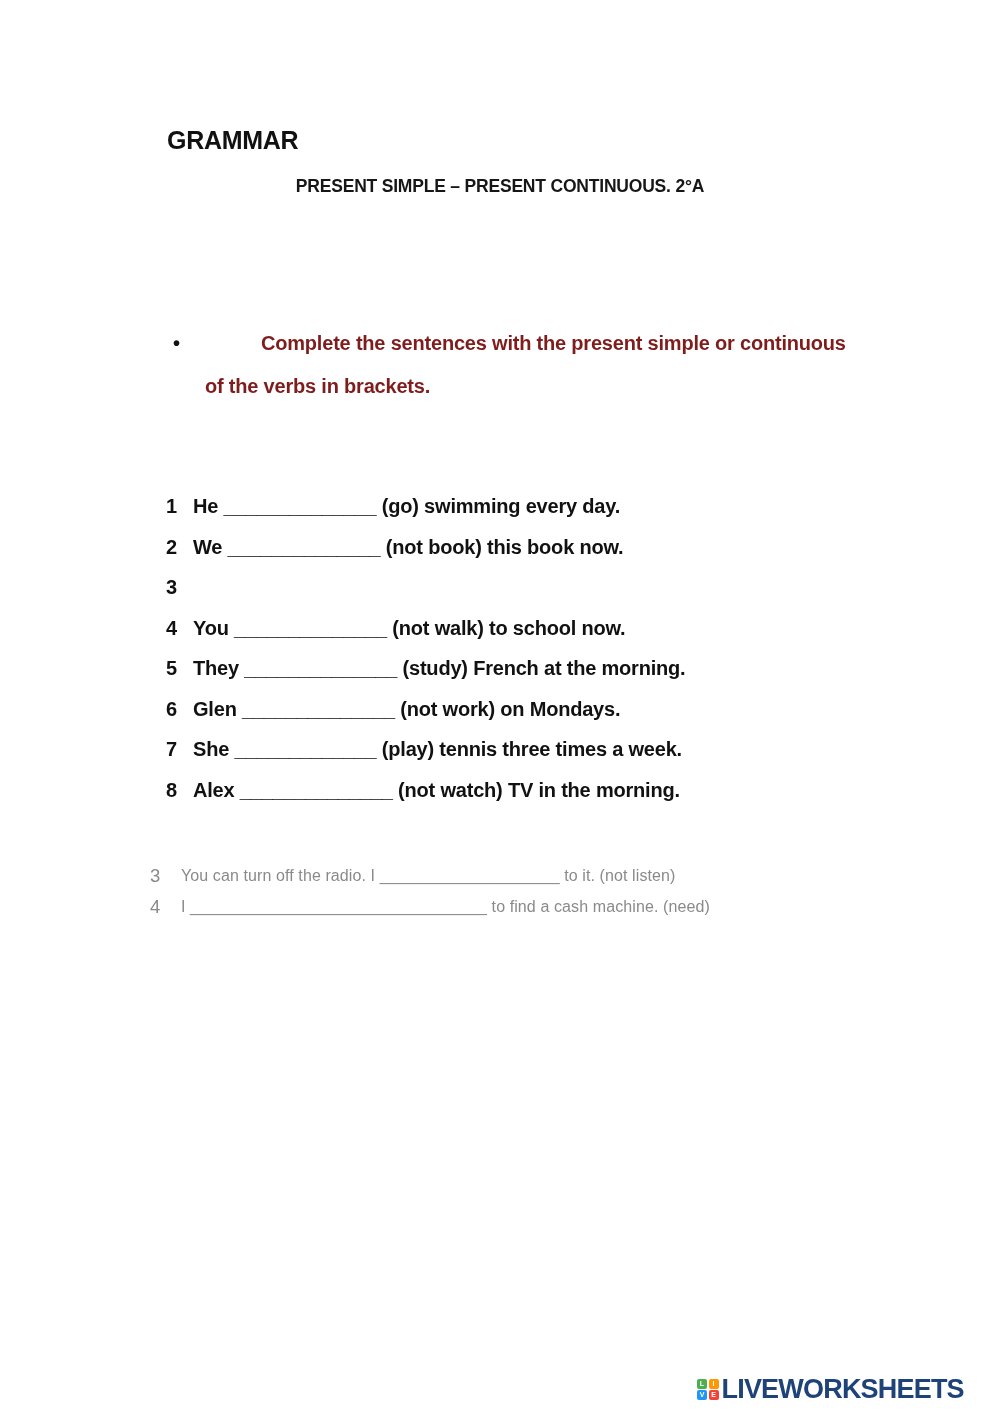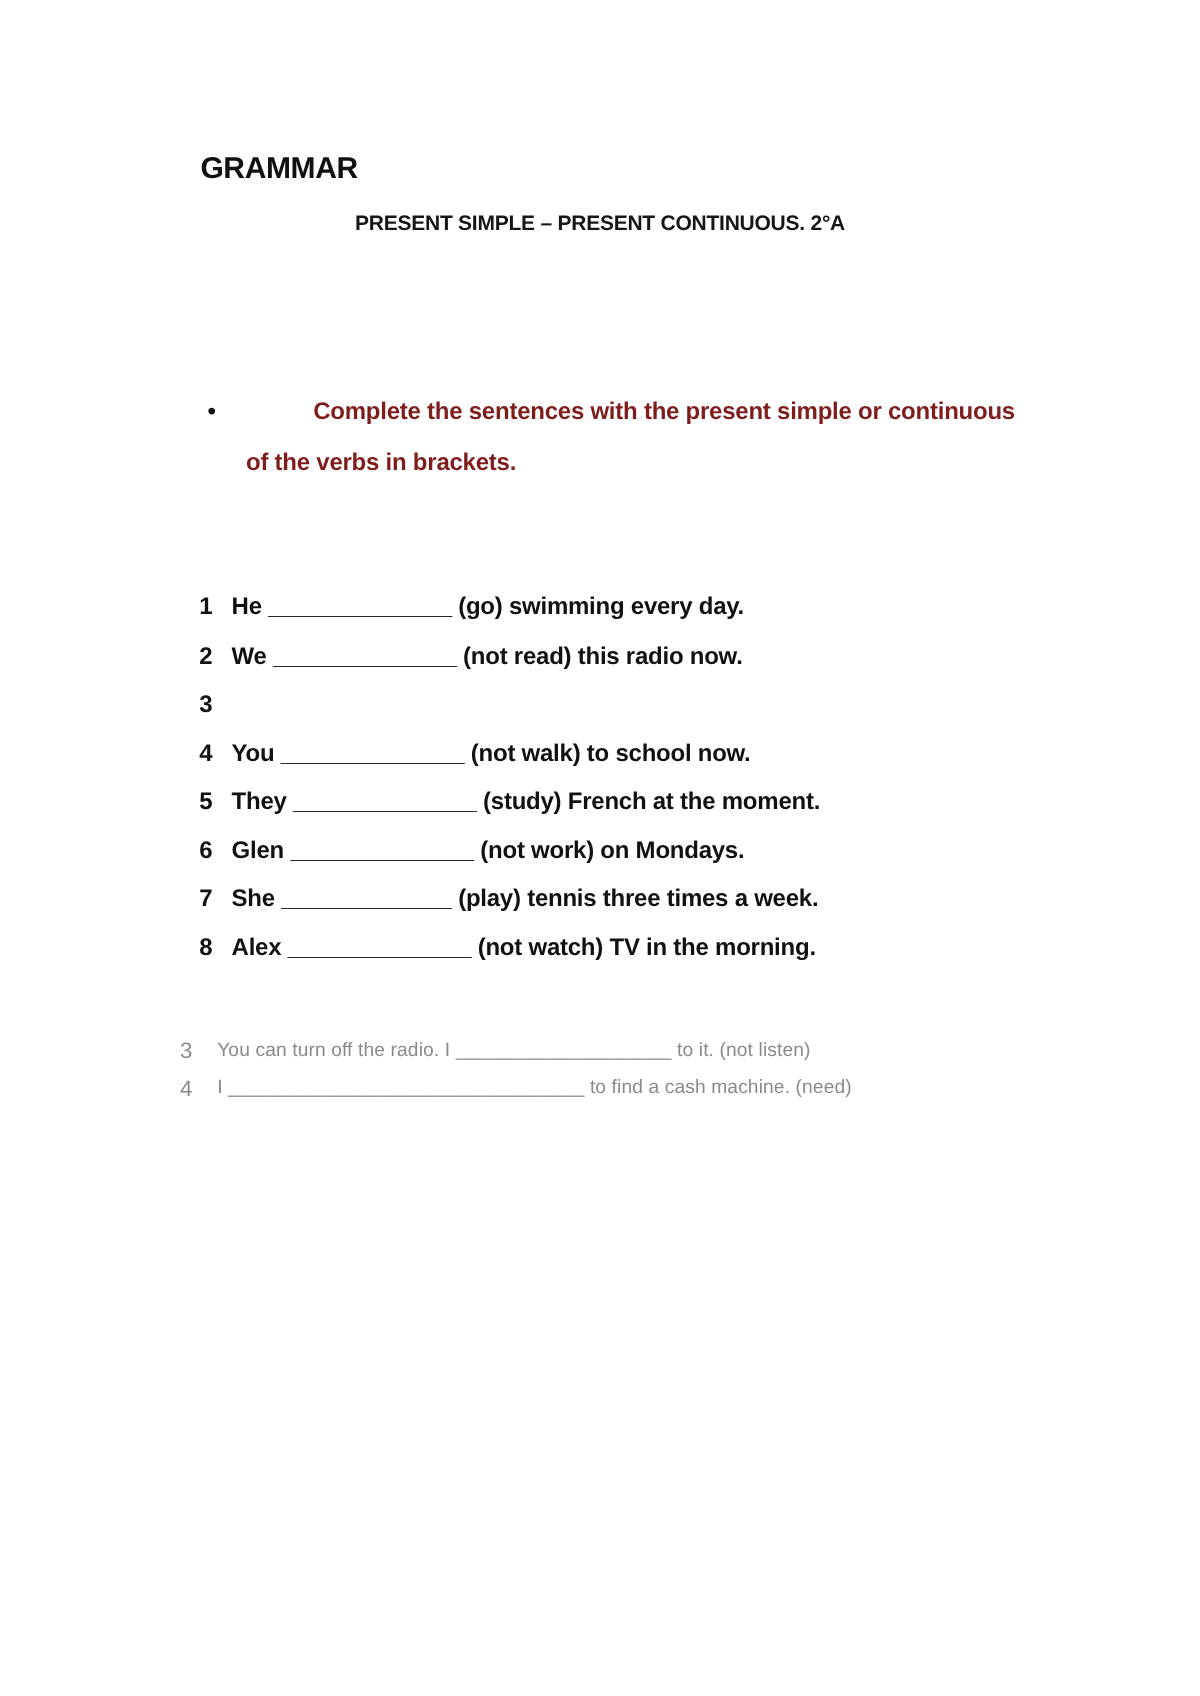--- a/index.html
+++ b/index.html
@@ -105,32 +105,32 @@
     <div class="instr-text">Complete the sentences with the present simple or continuous of the verbs in brackets.</div>
   </div>
 
   <div class="exercise">
     <div class="ex-row">
       <span class="ex-num">1</span>
       <span class="ex-text">He ______________ (go) swimming every day.</span>
     </div>
     <div class="ex-row">
       <span class="ex-num">2</span>
-      <span class="ex-text">We ______________ (not read) this radio now.</span>
+      <span class="ex-text">We ______________ (not book) this book now.</span>
     </div>
     <div class="ex-row">
       <span class="ex-num">3</span>
     </div>
     <div class="ex-row">
       <span class="ex-num">4</span>
       <span class="ex-text">You ______________ (not walk) to school now.</span>
     </div>
     <div class="ex-row">
       <span class="ex-num">5</span>
-      <span class="ex-text">They ______________ (study) French at the moment.</span>
+      <span class="ex-text">They ______________ (study) French at the morning.</span>
     </div>
     <div class="ex-row">
       <span class="ex-num">6</span>
       <span class="ex-text">Glen ______________ (not work) on Mondays.</span>
     </div>
     <div class="ex-row">
       <span class="ex-num">7</span>
       <span class="ex-text">She _____________ (play) tennis three times a week.</span>
     </div>
     <div class="ex-row">
@@ -143,14 +143,23 @@
     <div class="tb-row">
       <span class="tb-num">3</span>
       <span class="tb-text">You can turn off the radio. I ____________________ to it. (not listen)</span>
     </div>
     <div class="tb-row">
       <span class="tb-num">4</span>
       <span class="tb-text">I _________________________________ to find a cash machine. (need)</span>
     </div>
   </div>
 
+  <div class="footer-logo">
+    <div class="logo-grid">
+      <div class="logo-sq" style="background-color: rgb(76, 175, 80);">L</div>
+      <div class="logo-sq" style="background-color: rgb(255, 152, 0);">I</div>
+      <div class="logo-sq" style="background-color: rgb(33, 150, 243);">V</div>
+      <div class="logo-sq" style="background-color: rgb(244, 67, 54);">E</div>
+    </div>
+    <div class="logo-text" style="color: rgb(30, 67, 121);">LIVEWORKSHEETS</div>
+  </div>
 
 </div>
 
 </body></html>

